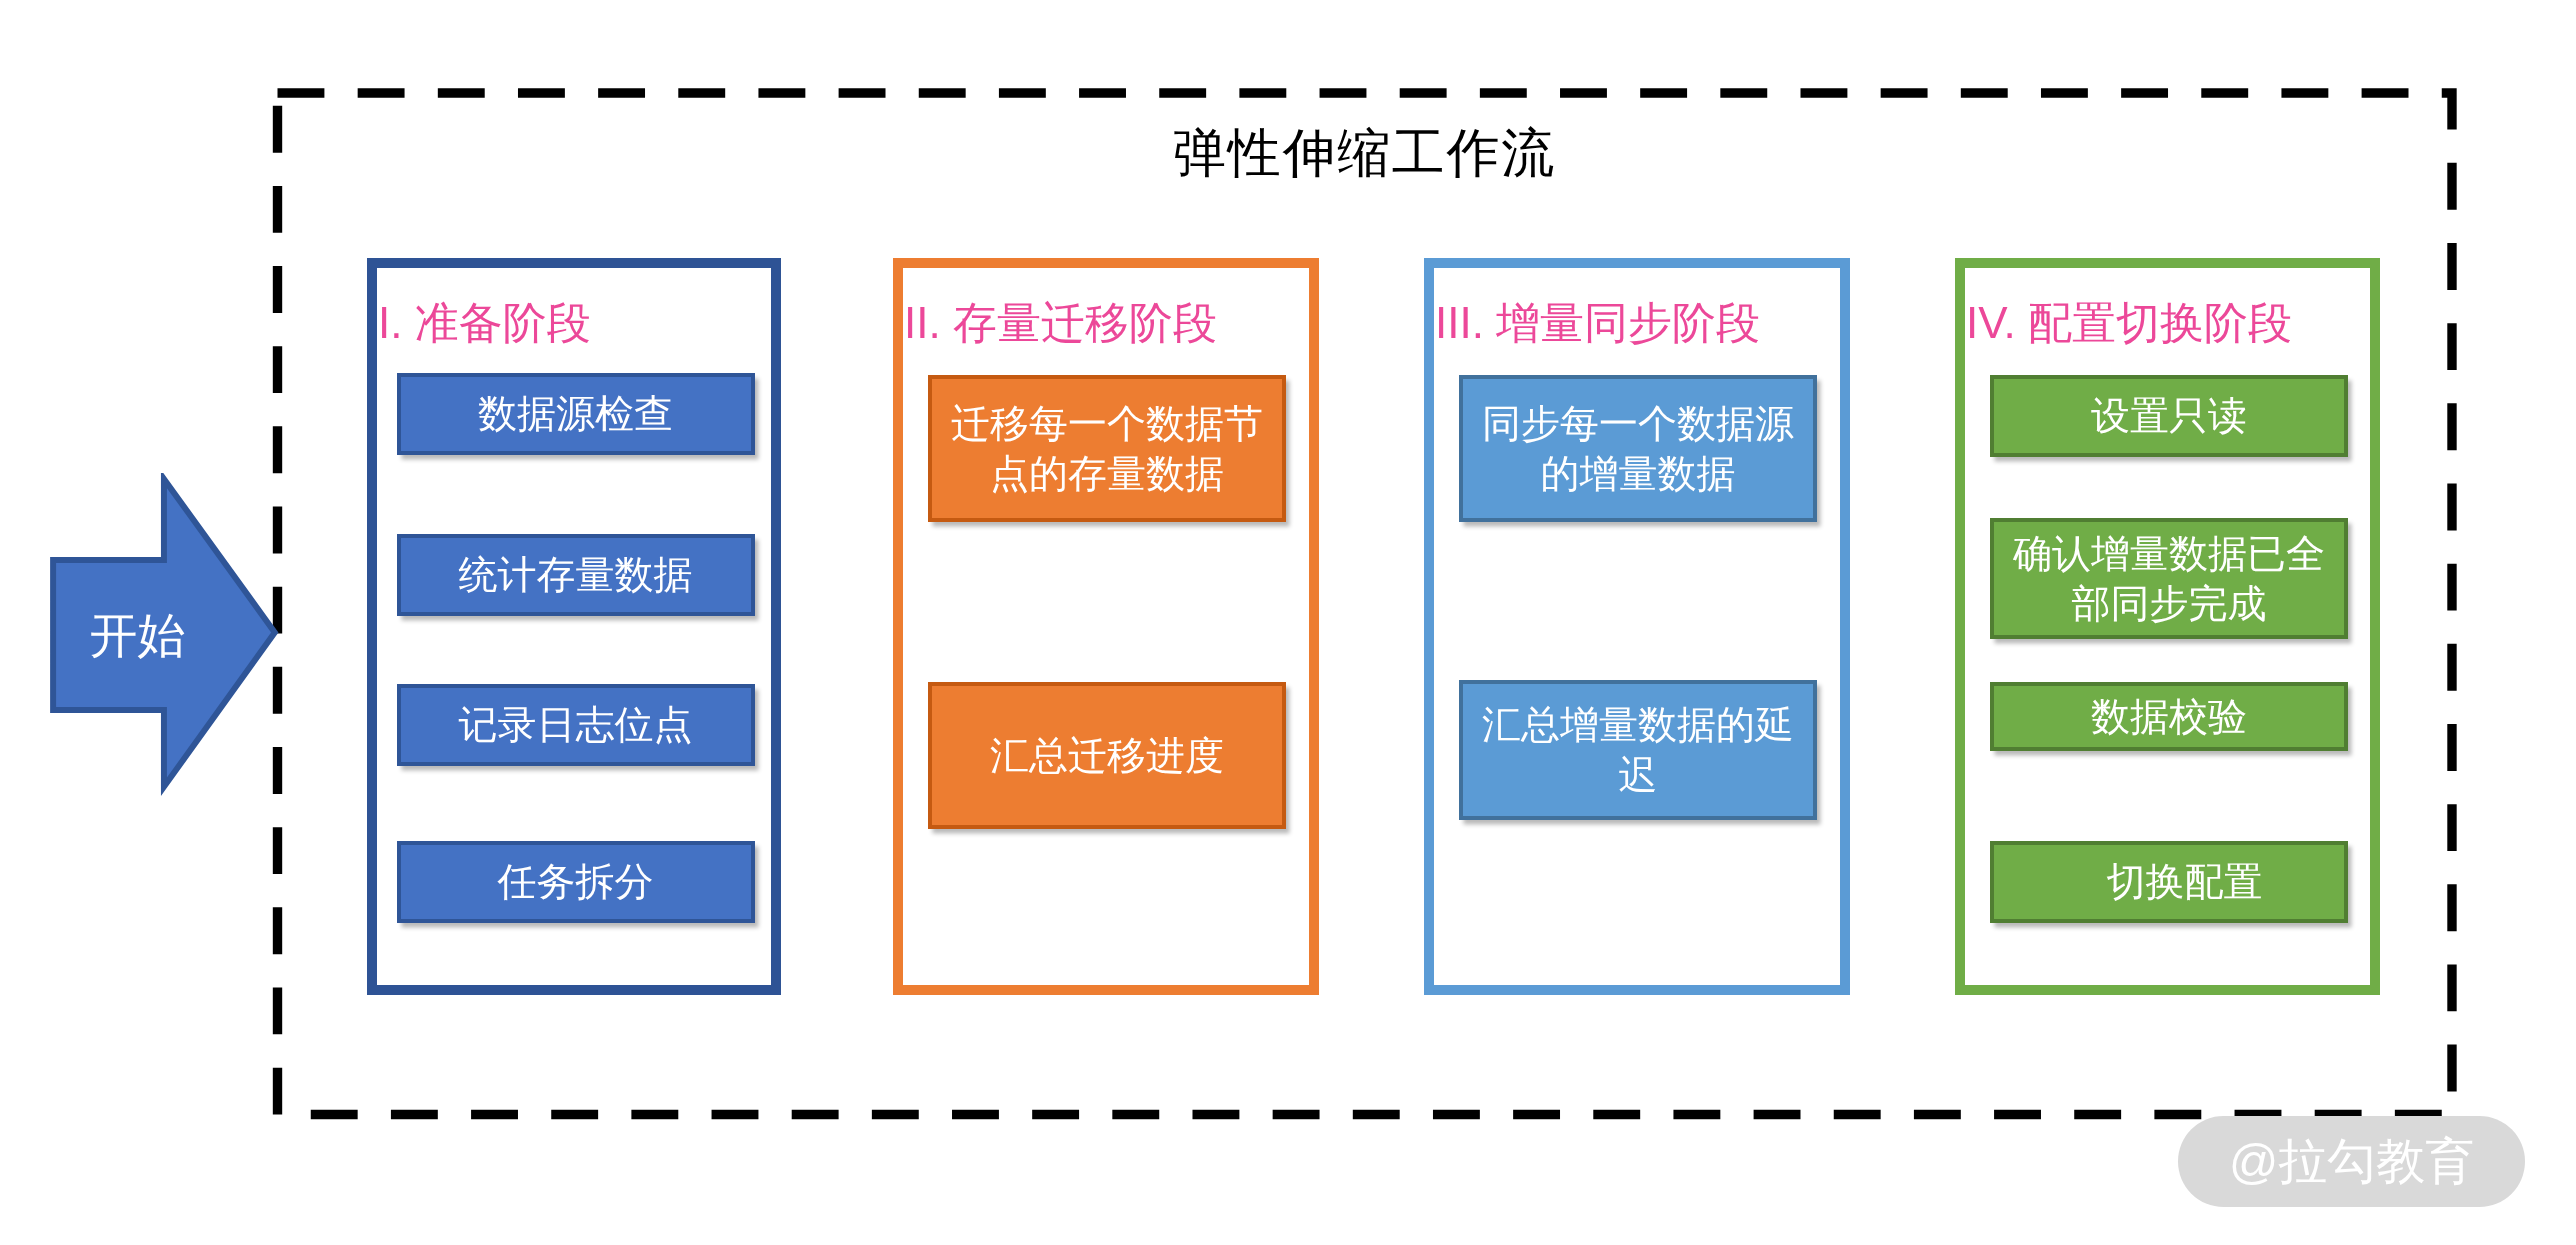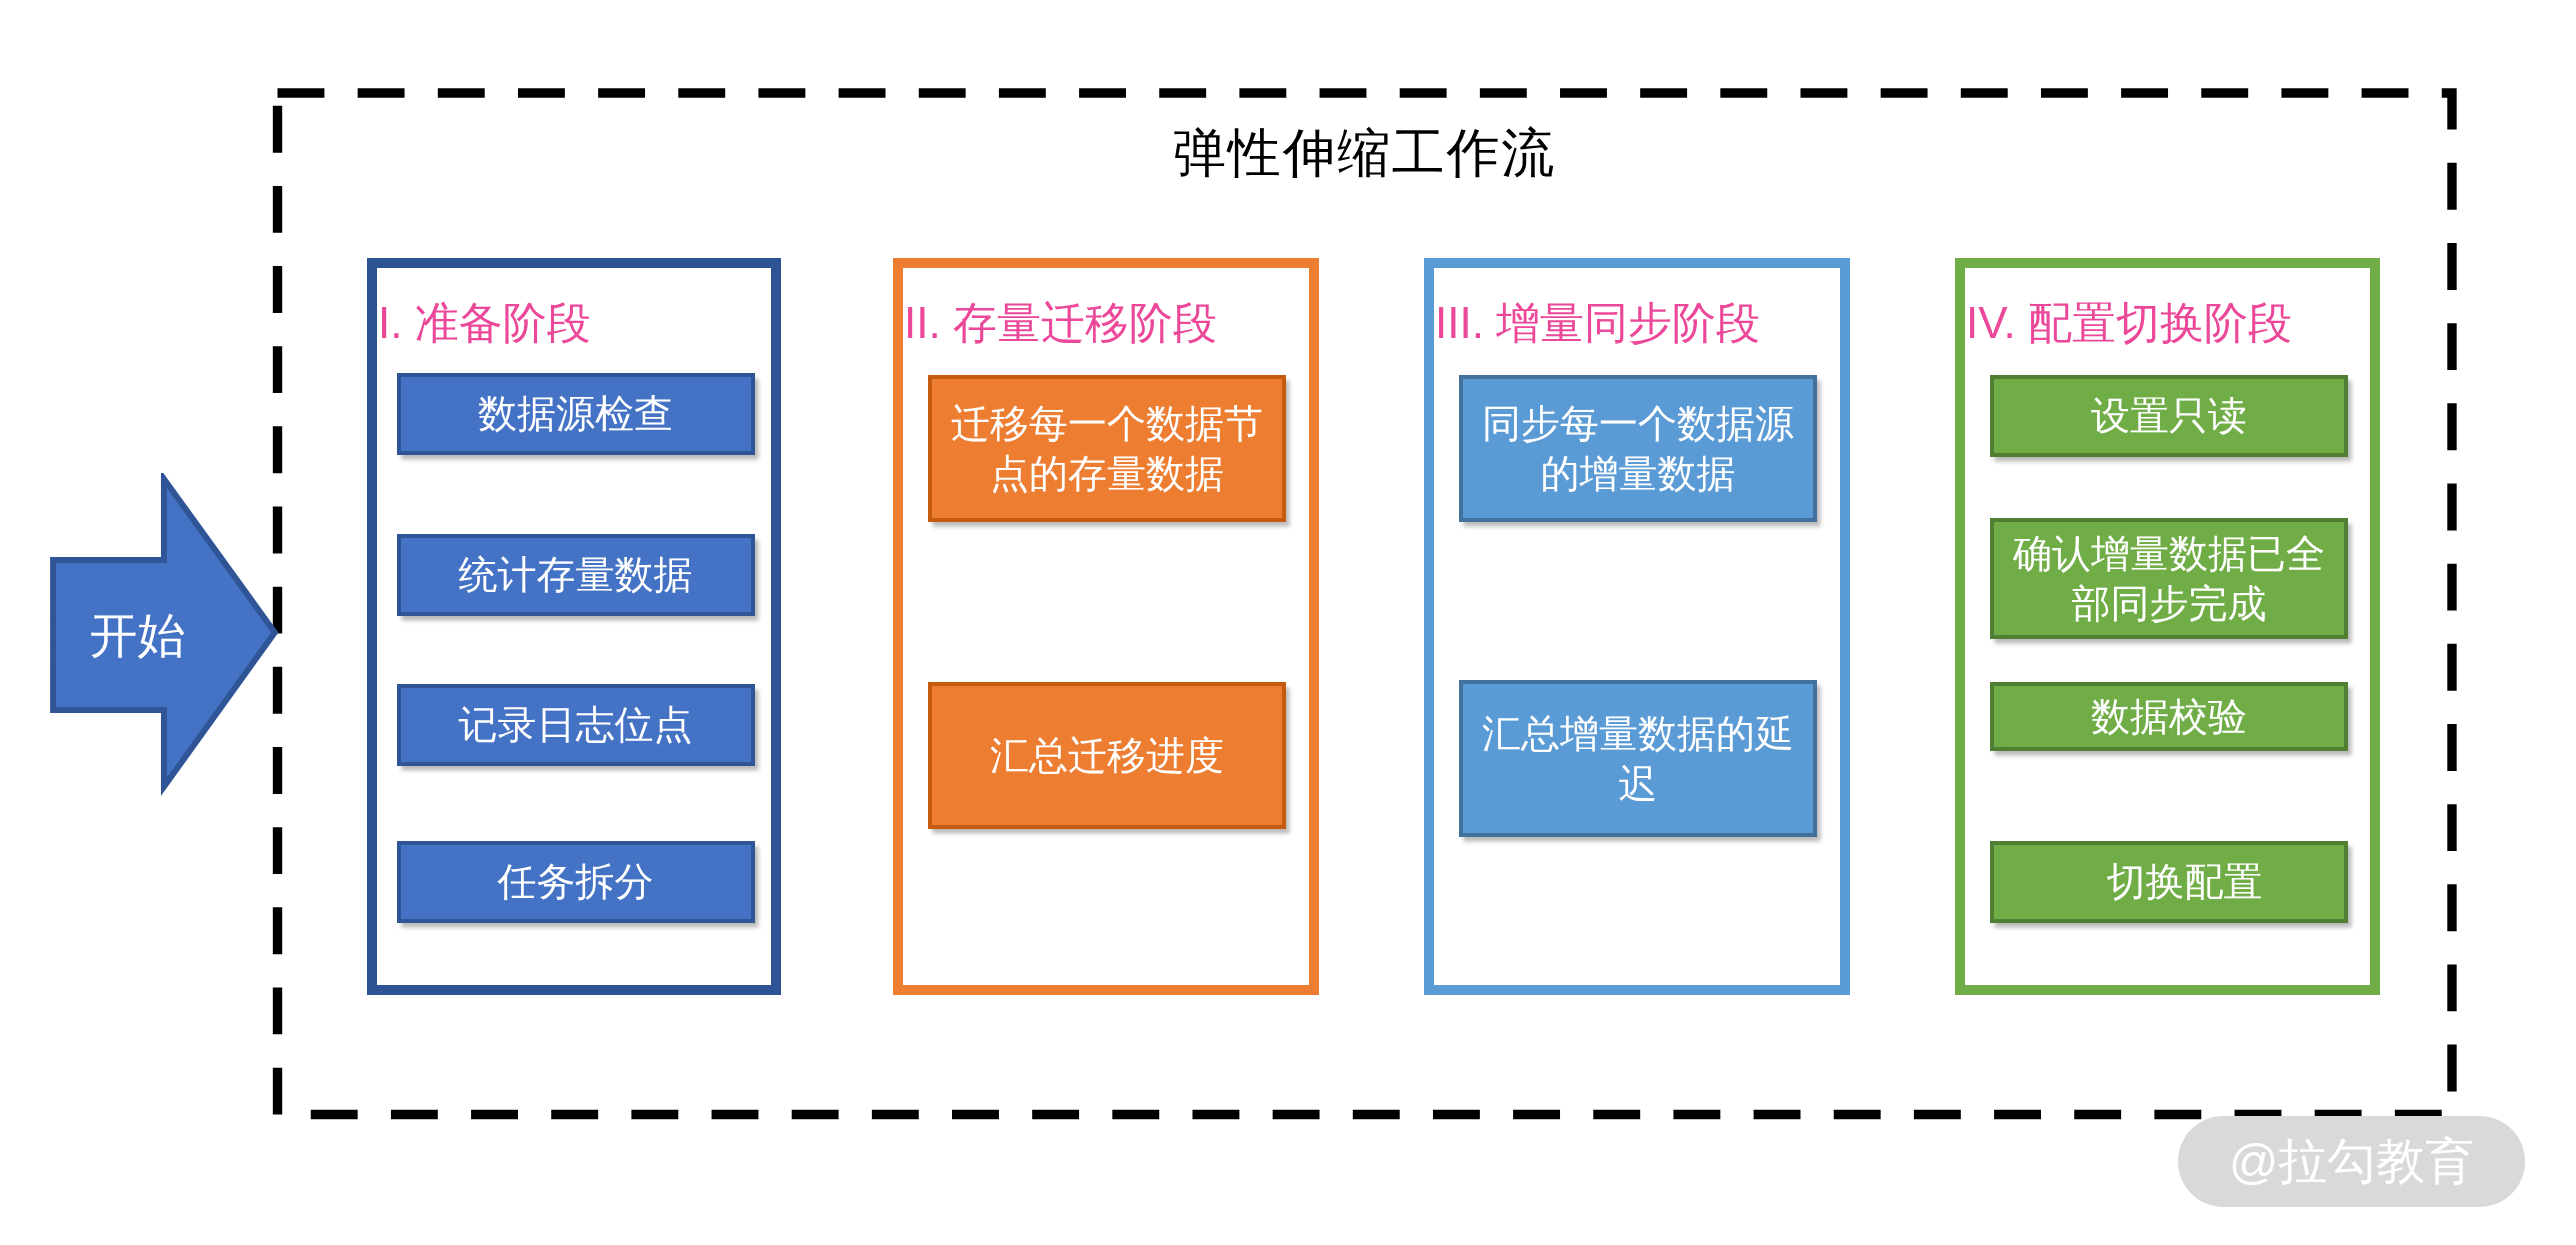--- a/index.html
+++ b/index.html
@@ -89,21 +89,21 @@
     <div class="phase-title">II. 存量迁移阶段</div>
     <div class="step" style="top: 107px; height: 147px; background-color: rgb(237, 125, 49); border-color: rgb(197, 90, 17);">迁移每一个数据节
 点的存量数据</div>
     <div class="step" style="top: 414px; height: 147px; background-color: rgb(237, 125, 49); border-color: rgb(197, 90, 17);">汇总迁移进度</div>
   </div>
 
   <div class="col" id="col3" style="border-color: rgb(91, 155, 213);">
     <div class="phase-title">III. 增量同步阶段</div>
     <div class="step" style="top: 107px; height: 147px; background-color: rgb(91, 155, 213); border-color: rgb(65, 113, 156);">同步每一个数据源
 的增量数据</div>
-    <div class="step" style="top: 412px; height: 157px; background-color: rgb(91, 155, 213); border-color: rgb(65, 113, 156);">汇总增量数据的延
+    <div class="step" style="top: 412px; height: 140px; background-color: rgb(91, 155, 213); border-color: rgb(65, 113, 156);">汇总增量数据的延
 迟</div>
   </div>
 
   <div class="col" id="col4" style="border-color: rgb(112, 173, 71);">
     <div class="phase-title">IV. 配置切换阶段</div>
     <div class="step" style="top: 107px; height: 82px; background-color: rgb(112, 173, 71); border-color: rgb(80, 126, 50);">设置只读</div>
     <div class="step" style="top: 250px; height: 121px; background-color: rgb(112, 173, 71); border-color: rgb(80, 126, 50);">确认增量数据已全
 部同步完成</div>
     <div class="step" style="top: 414px; height: 69px; background-color: rgb(112, 173, 71); border-color: rgb(80, 126, 50);">数据校验</div>
     <div class="step" style="top: 573px; height: 82px; background-color: rgb(112, 173, 71); border-color: rgb(80, 126, 50); padding-left: 31px;">切换配置</div>

